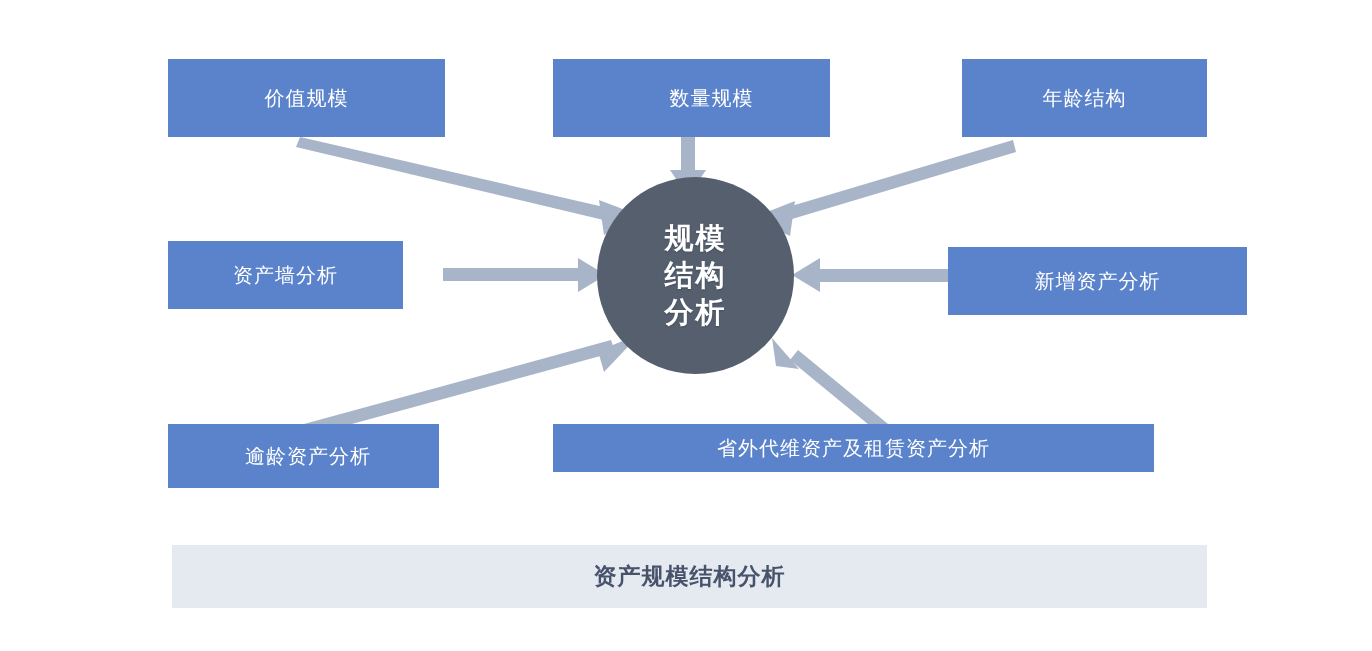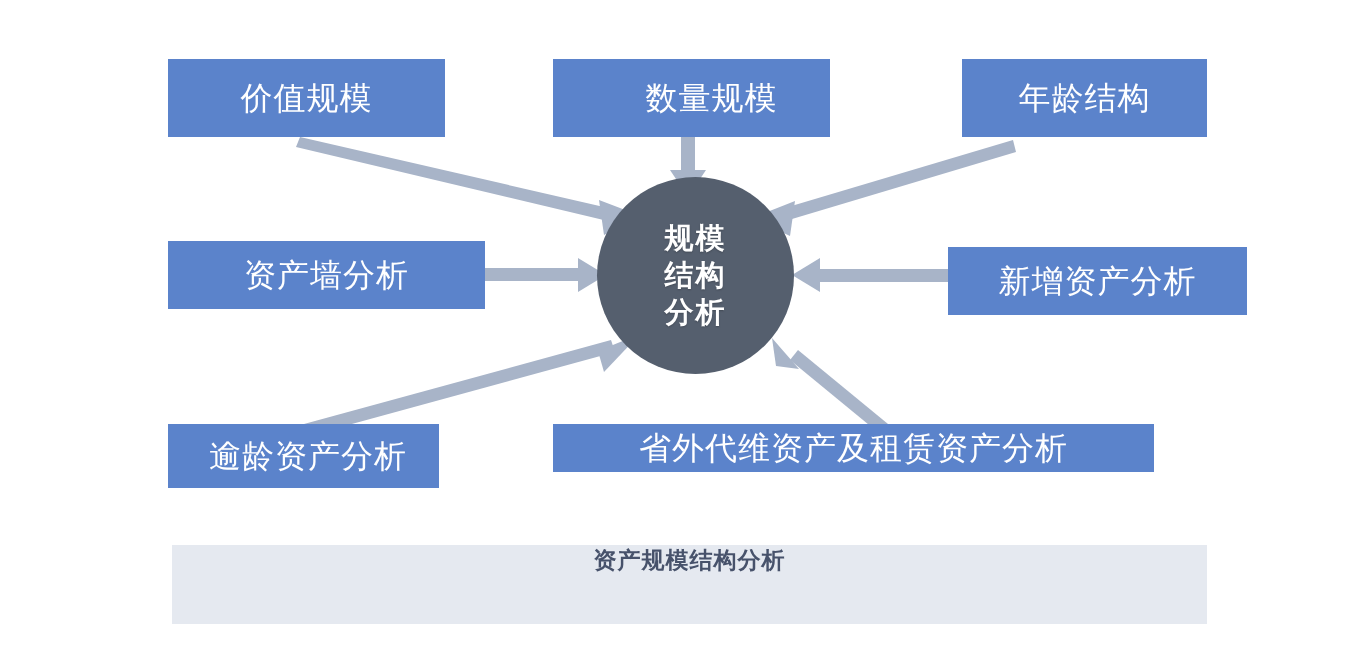--- a/index.html
+++ b/index.html
@@ -25,21 +25,21 @@
     height: 651px;
     pointer-events: none;
   }
   .node-box {
     position: absolute;
     background: #5B83CB;
     display: flex;
     align-items: center;
     justify-content: center;
     color: #ffffff;
-    font-size: 32px;
+    font-size: 20px;
     font-weight: 400;
     letter-spacing: 1px;
     line-height: 1;
     z-index: 3;
     box-sizing: border-box;
   }
   .hub {
     position: absolute;
     left: 597px;
     top: 177px;
@@ -57,24 +57,24 @@
     line-height: 1.28;
     z-index: 4;
     text-shadow: 0 1px 2px rgba(0,0,0,0.22);
   }
   .hub span { display: block; letter-spacing: 2px; font-family: Liberation Serif, serif; }
   #caption-bar {
     position: absolute;
     left: 172px;
     top: 545px;
     width: 1035px;
-    height: 79px;
+    height: 63px;
     background: #E5E9F0;
     display: flex;
-    align-items: flex-start;
+    align-items: center;
     justify-content: center;
     z-index: 2;
   }
   #caption-bar .caption-text {
     color: #47526B;
     font-size: 23px;
     font-weight: bold;
     letter-spacing: 1px;
   }
 </style>
@@ -132,21 +132,21 @@
   </div>
 
   <div class="node-box" style="left:553px; top:59px; width:277px; height:78px;padding-left:40px;">
     <span>数量规模</span>
   </div>
 
   <div class="node-box" style="left:962px; top:59px; width:245px; height:78px;text-align:right;">
     <span>年龄结构</span>
   </div>
 
-  <div class="node-box" style="left:168px; top:241px; width:317px; height:68px;">
+  <div class="node-box" style="left:168px; top:241px; width:235px; height:68px;">
     <span>资产墙分析</span>
   </div>
 
   <div class="node-box" style="left:948px; top:247px; width:299px; height:68px;">
     <span>新增资产分析</span>
   </div>
 
   <div class="node-box" style="left:168px; top:424px; width:271px; height:64px;padding-left:9px;">
     <span>逾龄资产分析</span>
   </div>

